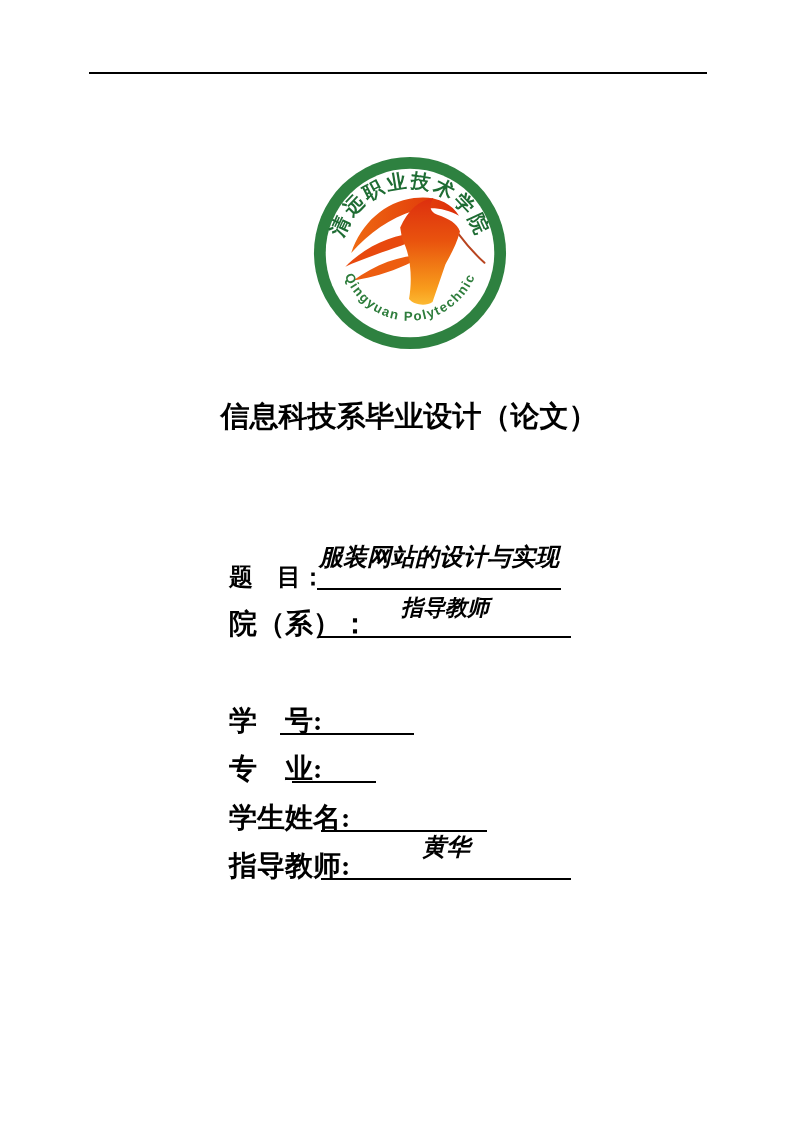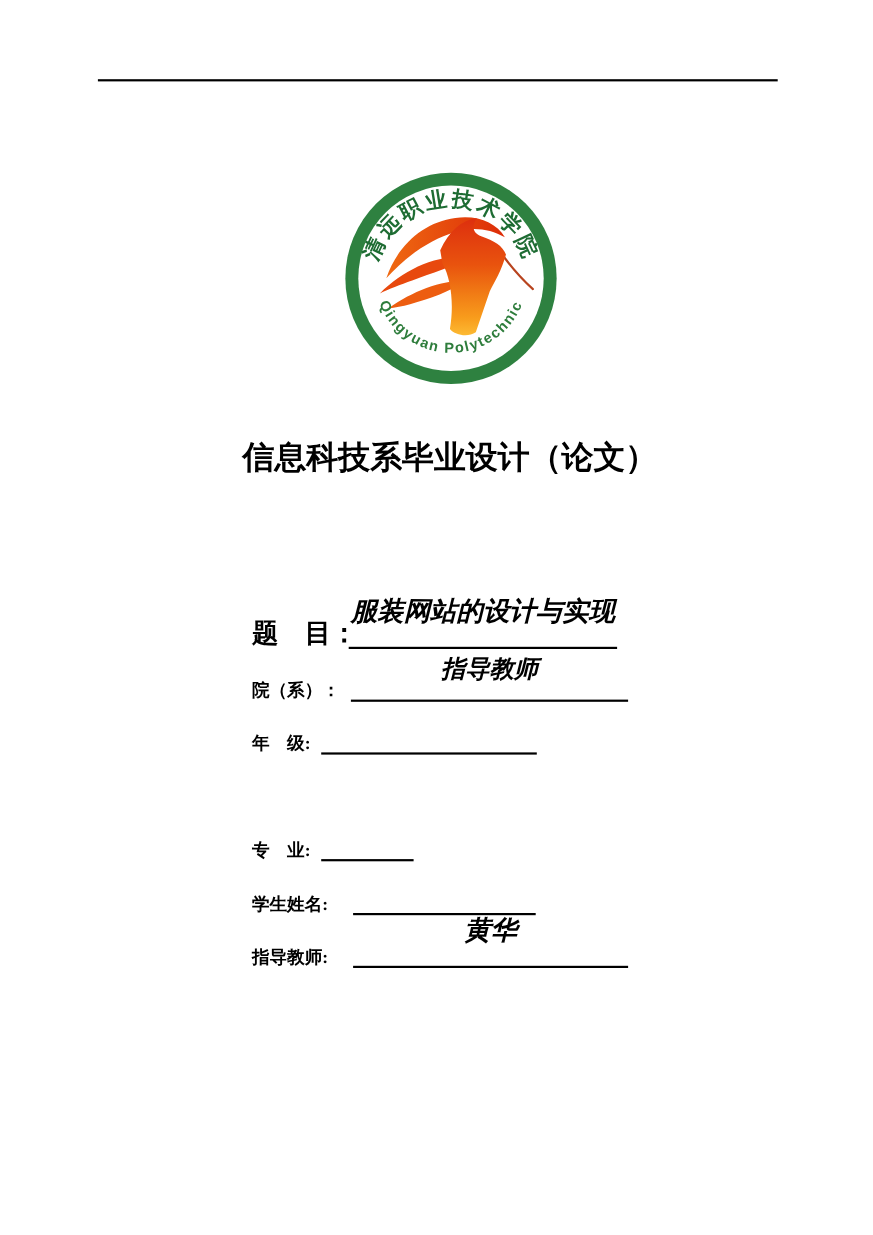--- a/index.html
+++ b/index.html
@@ -55,21 +55,21 @@
   .r1{top:556px}
   .r2{top:604px}
   .r3{top:652px}
   .r4{top:701px}
   .r5{top:749px}
   .r6{top:798px}
   .r7{top:846px}
   .lbl{
     position:absolute;left:0;bottom:0;
     font-weight:bold;
-    font-size:16px;
+    font-size:28px;
     line-height:1.05;
     white-space:pre;
   }
   .r1 .lbl{font-size:24px;}
   .uline{
     position:absolute;bottom:0;
     border-bottom:2px solid #000;
     text-align:center;
   }
   .u1{left:88px;width:244px}
@@ -148,27 +148,27 @@
       </span>
     </div>
 
     <div class="row r2">
       <span class="lbl">院（系）：</span>
       <span class="uline u2">
         <span class="val">指导教师</span>
       </span>
     </div>
 
-    <div class="row r3">
-      <span class="lbl">年　级:</span>
-      <span class="uline u3">
+
+    <div class="row r4">
+      <span class="lbl">学　号:</span>
+      <span class="uline u4">
         <span class="val"></span>
       </span>
     </div>
-
 
     <div class="row r5">
       <span class="lbl">专　业:</span>
       <span class="uline u5">
         <span class="val"></span>
       </span>
     </div>
 
     <div class="row r6">
       <span class="lbl">学生姓名:</span>

